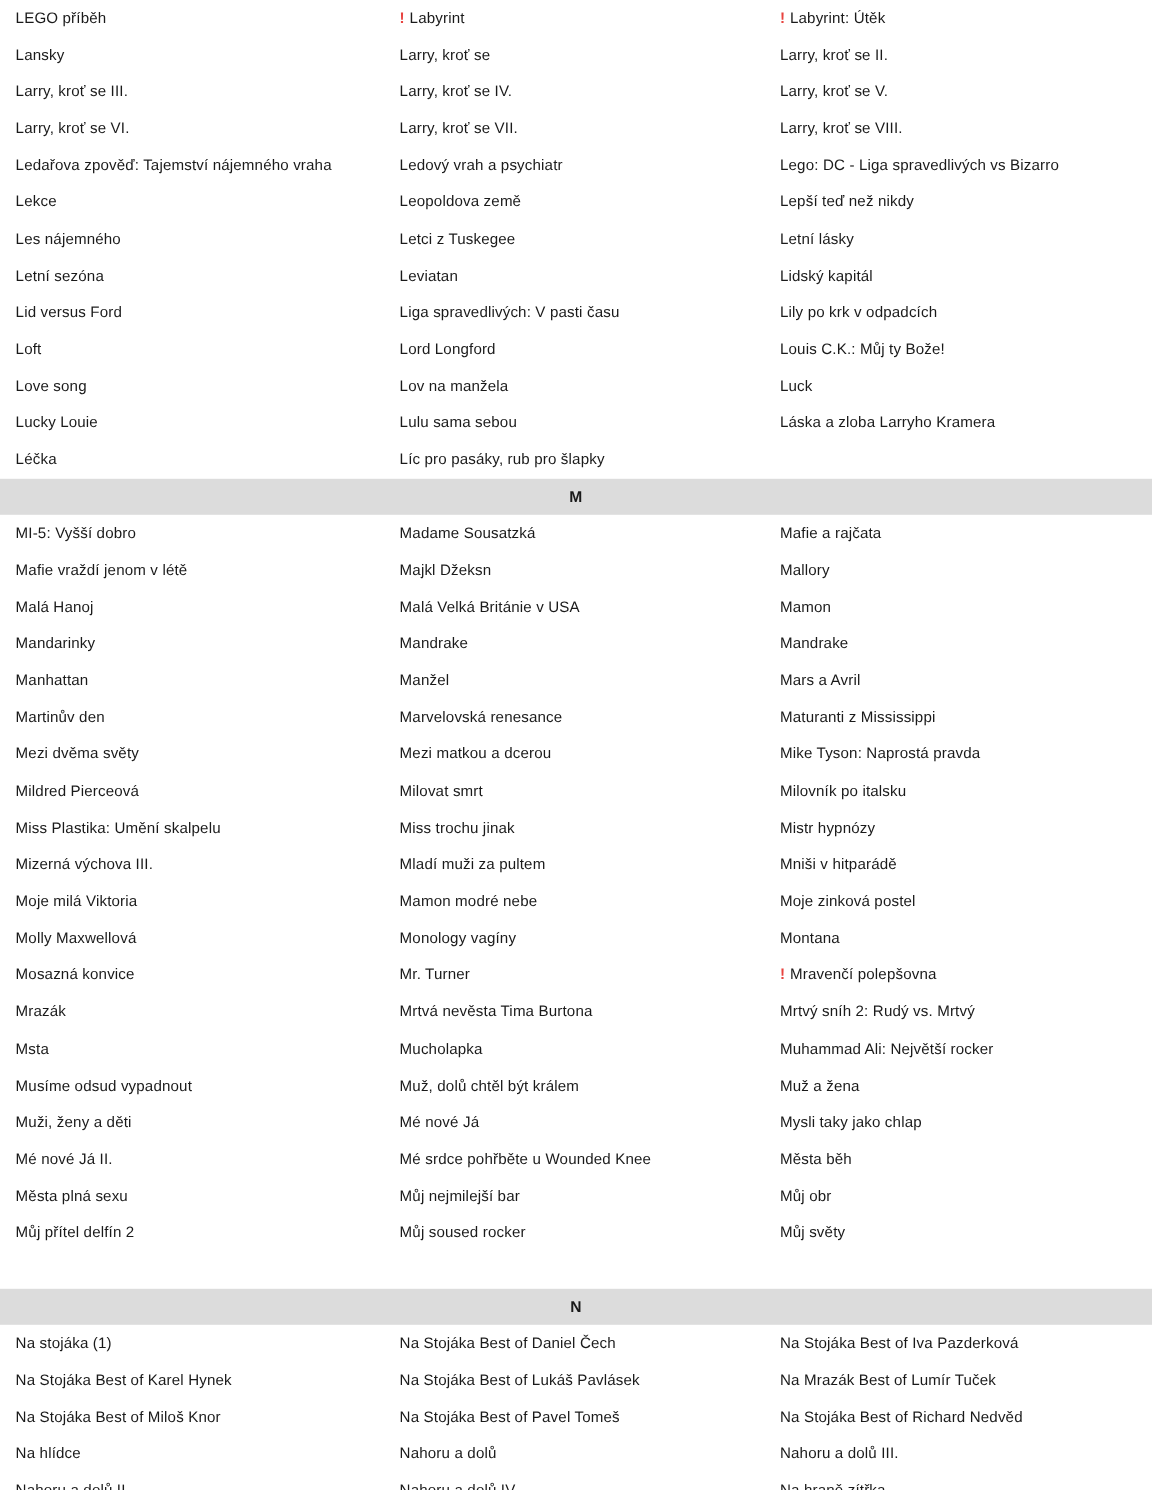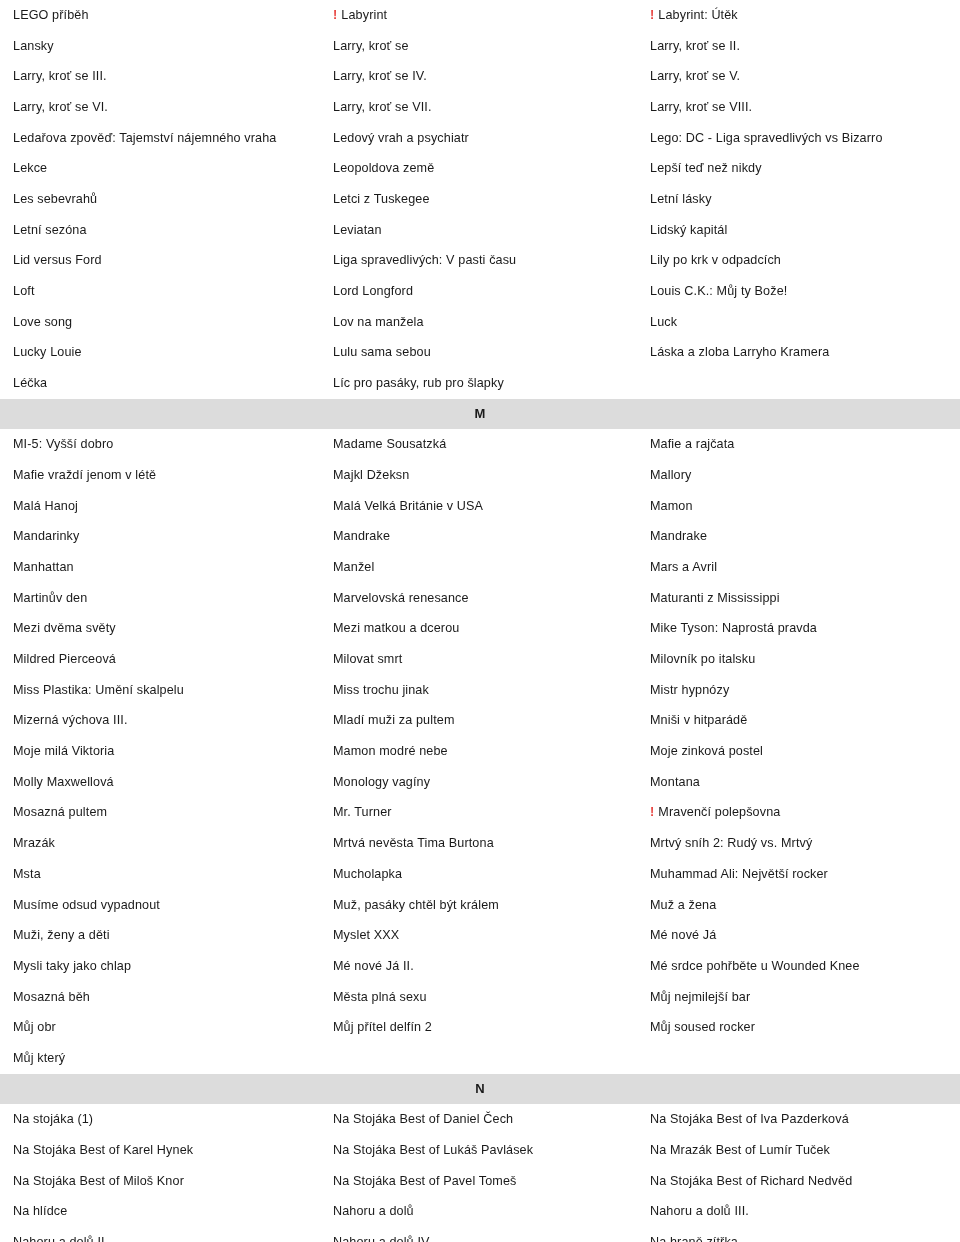--- a/index.html
+++ b/index.html
@@ -81,21 +81,21 @@
         <div class="cell"><span class="t">Larry, kroť se V.</span></div>
         <div class="cell"><span class="t">Larry, kroť se VI.</span></div>
         <div class="cell"><span class="t">Larry, kroť se VII.</span></div>
         <div class="cell"><span class="t">Larry, kroť se VIII.</span></div>
         <div class="cell"><span class="t">Ledařova zpověď: Tajemství nájemného vraha</span></div>
         <div class="cell"><span class="t">Ledový vrah a psychiatr</span></div>
         <div class="cell"><span class="t">Lego: DC - Liga spravedlivých vs Bizarro</span></div>
         <div class="cell"><span class="t">Lekce</span></div>
         <div class="cell"><span class="t">Leopoldova země</span></div>
         <div class="cell"><span class="t">Lepší teď než nikdy</span></div>
-        <div class="cell"><span class="t">Les sebevrahů</span></div>
+        <div class="cell"><span class="t">Les nájemného</span></div>
         <div class="cell"><span class="t">Letci z Tuskegee</span></div>
         <div class="cell"><span class="t">Letní lásky</span></div>
         <div class="cell"><span class="t">Letní sezóna</span></div>
         <div class="cell"><span class="t">Leviatan</span></div>
         <div class="cell"><span class="t">Lidský kapitál</span></div>
         <div class="cell"><span class="t">Lid versus Ford</span></div>
         <div class="cell"><span class="t">Liga spravedlivých: V pasti času</span></div>
         <div class="cell"><span class="t">Lily po krk v odpadcích</span></div>
         <div class="cell"><span class="t">Loft</span></div>
         <div class="cell"><span class="t">Lord Longford</span></div>
@@ -141,45 +141,44 @@
         <div class="cell"><span class="t">Mistr hypnózy</span></div>
         <div class="cell"><span class="t">Mizerná výchova III.</span></div>
         <div class="cell"><span class="t">Mladí muži za pultem</span></div>
         <div class="cell"><span class="t">Mniši v hitparádě</span></div>
         <div class="cell"><span class="t">Moje milá Viktoria</span></div>
         <div class="cell"><span class="t">Mamon modré nebe</span></div>
         <div class="cell"><span class="t">Moje zinková postel</span></div>
         <div class="cell"><span class="t">Molly Maxwellová</span></div>
         <div class="cell"><span class="t">Monology vagíny</span></div>
         <div class="cell"><span class="t">Montana</span></div>
-        <div class="cell"><span class="t">Mosazná pultem</span></div>
+        <div class="cell"><span class="t">Mosazná konvice</span></div>
         <div class="cell"><span class="t">Mr. Turner</span></div>
         <div class="cell"><span class="mark">!</span><span class="t">Mravenčí polepšovna</span></div>
         <div class="cell"><span class="t">Mrazák</span></div>
         <div class="cell"><span class="t">Mrtvá nevěsta Tima Burtona</span></div>
         <div class="cell"><span class="t">Mrtvý sníh 2: Rudý vs. Mrtvý</span></div>
         <div class="cell"><span class="t">Msta</span></div>
         <div class="cell"><span class="t">Mucholapka</span></div>
         <div class="cell"><span class="t">Muhammad Ali: Největší rocker</span></div>
         <div class="cell"><span class="t">Musíme odsud vypadnout</span></div>
-        <div class="cell"><span class="t">Muž, pasáky chtěl být králem</span></div>
+        <div class="cell"><span class="t">Muž, dolů chtěl být králem</span></div>
         <div class="cell"><span class="t">Muž a žena</span></div>
         <div class="cell"><span class="t">Muži, ženy a děti</span></div>
-        <div class="cell"><span class="t">Myslet XXX</span></div>
         <div class="cell"><span class="t">Mé nové Já</span></div>
         <div class="cell"><span class="t">Mysli taky jako chlap</span></div>
         <div class="cell"><span class="t">Mé nové Já II.</span></div>
         <div class="cell"><span class="t">Mé srdce pohřběte u Wounded Knee</span></div>
-        <div class="cell"><span class="t">Mosazná běh</span></div>
+        <div class="cell"><span class="t">Města běh</span></div>
         <div class="cell"><span class="t">Města plná sexu</span></div>
         <div class="cell"><span class="t">Můj nejmilejší bar</span></div>
         <div class="cell"><span class="t">Můj obr</span></div>
         <div class="cell"><span class="t">Můj přítel delfín 2</span></div>
         <div class="cell"><span class="t">Můj soused rocker</span></div>
-        <div class="cell"><span class="t">Můj který</span></div>
+        <div class="cell"><span class="t">Můj světy</span></div>
         <div class="cell empty"><span class="t"></span></div>
         <div class="cell empty"><span class="t"></span></div>
       </div>
       <div class="section-band">N</div>
       <div class="grid">
         <div class="cell"><span class="t">Na stojáka (1)</span></div>
         <div class="cell"><span class="t">Na Stojáka Best of Daniel Čech</span></div>
         <div class="cell"><span class="t">Na Stojáka Best of Iva Pazderková</span></div>
         <div class="cell"><span class="t">Na Stojáka Best of Karel Hynek</span></div>
         <div class="cell"><span class="t">Na Stojáka Best of Lukáš Pavlásek</span></div>

